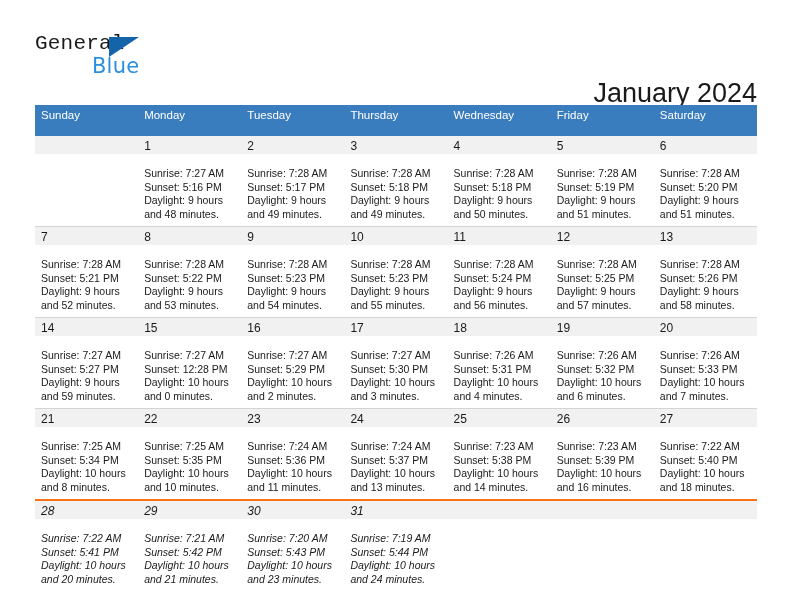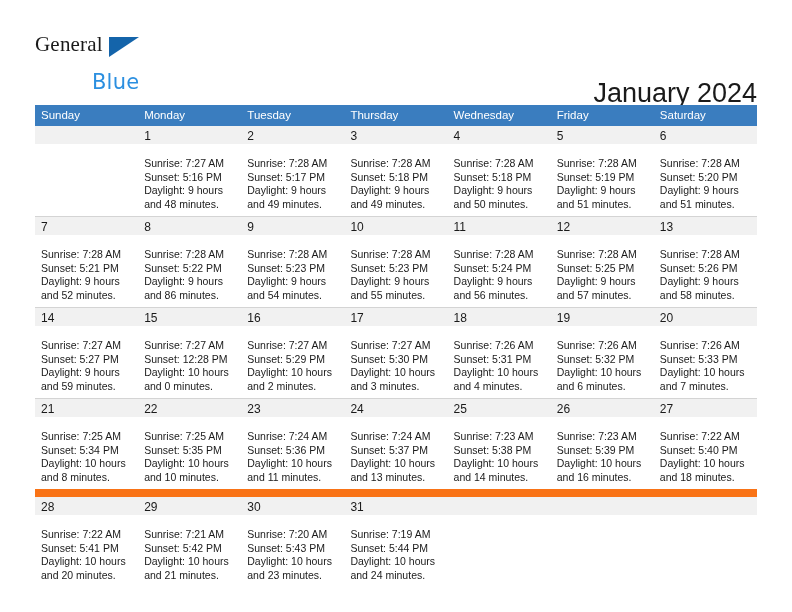--- a/index.html
+++ b/index.html
@@ -36,40 +36,39 @@
     width: 240px;
     height: 58px;
   }
   .brand-general {
     position: absolute;
     left: 0;
     top: 0;
     font-size: 21px;
     letter-spacing: 0.2px;
     color: #1a1a1a;
-    font-family: Liberation Serif, serif;
+    font-family: Liberation Mono, monospace;
   }
   .brand-triangle {
     position: absolute;
     left: 74px;
     top: 5px;
     width: 0;
     height: 0;
     border-left: 30px solid #1464aa;
     border-bottom: 20px solid transparent;
   }
   .brand-blue {
     position: absolute;
     left: 57px;
     top: 22px;
     font-size: 21px;
     letter-spacing: 0.2px;
     color: #2b8fe0;
     font-family: "DejaVu Sans", sans-serif;
-    margin-top: 16px;
   }
 
   .title-block {
     position: absolute;
     right: 0;
     top: 0;
     text-align: right;
   }
   .cal-title {
     font-size: 27px;
@@ -89,42 +88,43 @@
   
   .calendar {
     position: absolute;
     left: 35px;
     top: 105px;
     width: 722px;
   }
   .weekdays {
     display: flex;
     background: #3a7dbf;
-    height: 21px;
+    height: 31px;
   }
   .weekday {
     flex: 1 1 0;
     color: #ffffff;
     font-size: 11.5px;
     line-height: 21px;
     padding-left: 6px;
     box-sizing: border-box;
     white-space: nowrap;
     overflow: hidden;
   }
   .week {
     display: flex;
     height: 90px;
     border-top: 1px solid #d4d4d4;
   }
   .week.first {
     border-top: none;
   }
   .week.last {
-    border-top: 8px solid #f97316;
+    border-top: 2px solid #f97316;
+    font-style: italic;
   }
   .day {
     flex: 1 1 0;
     box-sizing: border-box;
     position: relative;
     background: #ffffff;
     overflow: hidden;
   }
   .daynum-band {
     height: 18px;
@@ -257,21 +257,21 @@
           <div>Daylight: 9 hours</div>
           <div>and 52 minutes.</div>
         </div>
       </div>
       <div class="day">
         <div class="daynum-band"><span class="daynum">8</span></div>
         <div class="day-info">
           <div>Sunrise: 7:28 AM</div>
           <div>Sunset: 5:22 PM</div>
           <div>Daylight: 9 hours</div>
-          <div>and 86 minutes.</div>
+          <div>and 53 minutes.</div>
         </div>
       </div>
       <div class="day">
         <div class="daynum-band"><span class="daynum">9</span></div>
         <div class="day-info">
           <div>Sunrise: 7:28 AM</div>
           <div>Sunset: 5:23 PM</div>
           <div>Daylight: 9 hours</div>
           <div>and 54 minutes.</div>
         </div>

